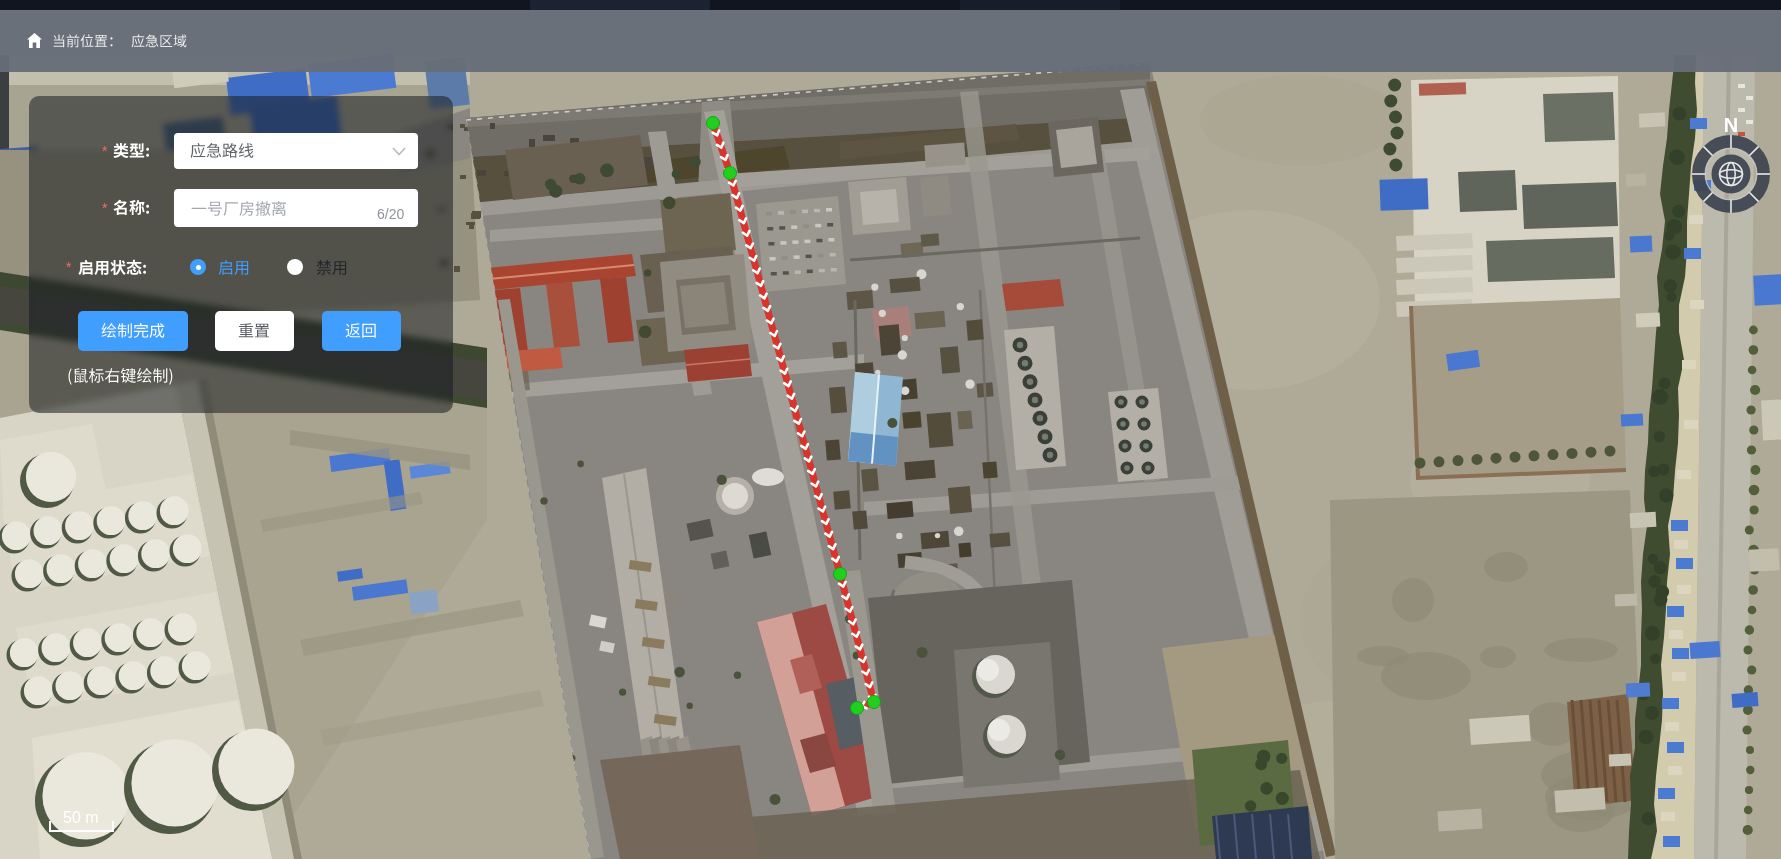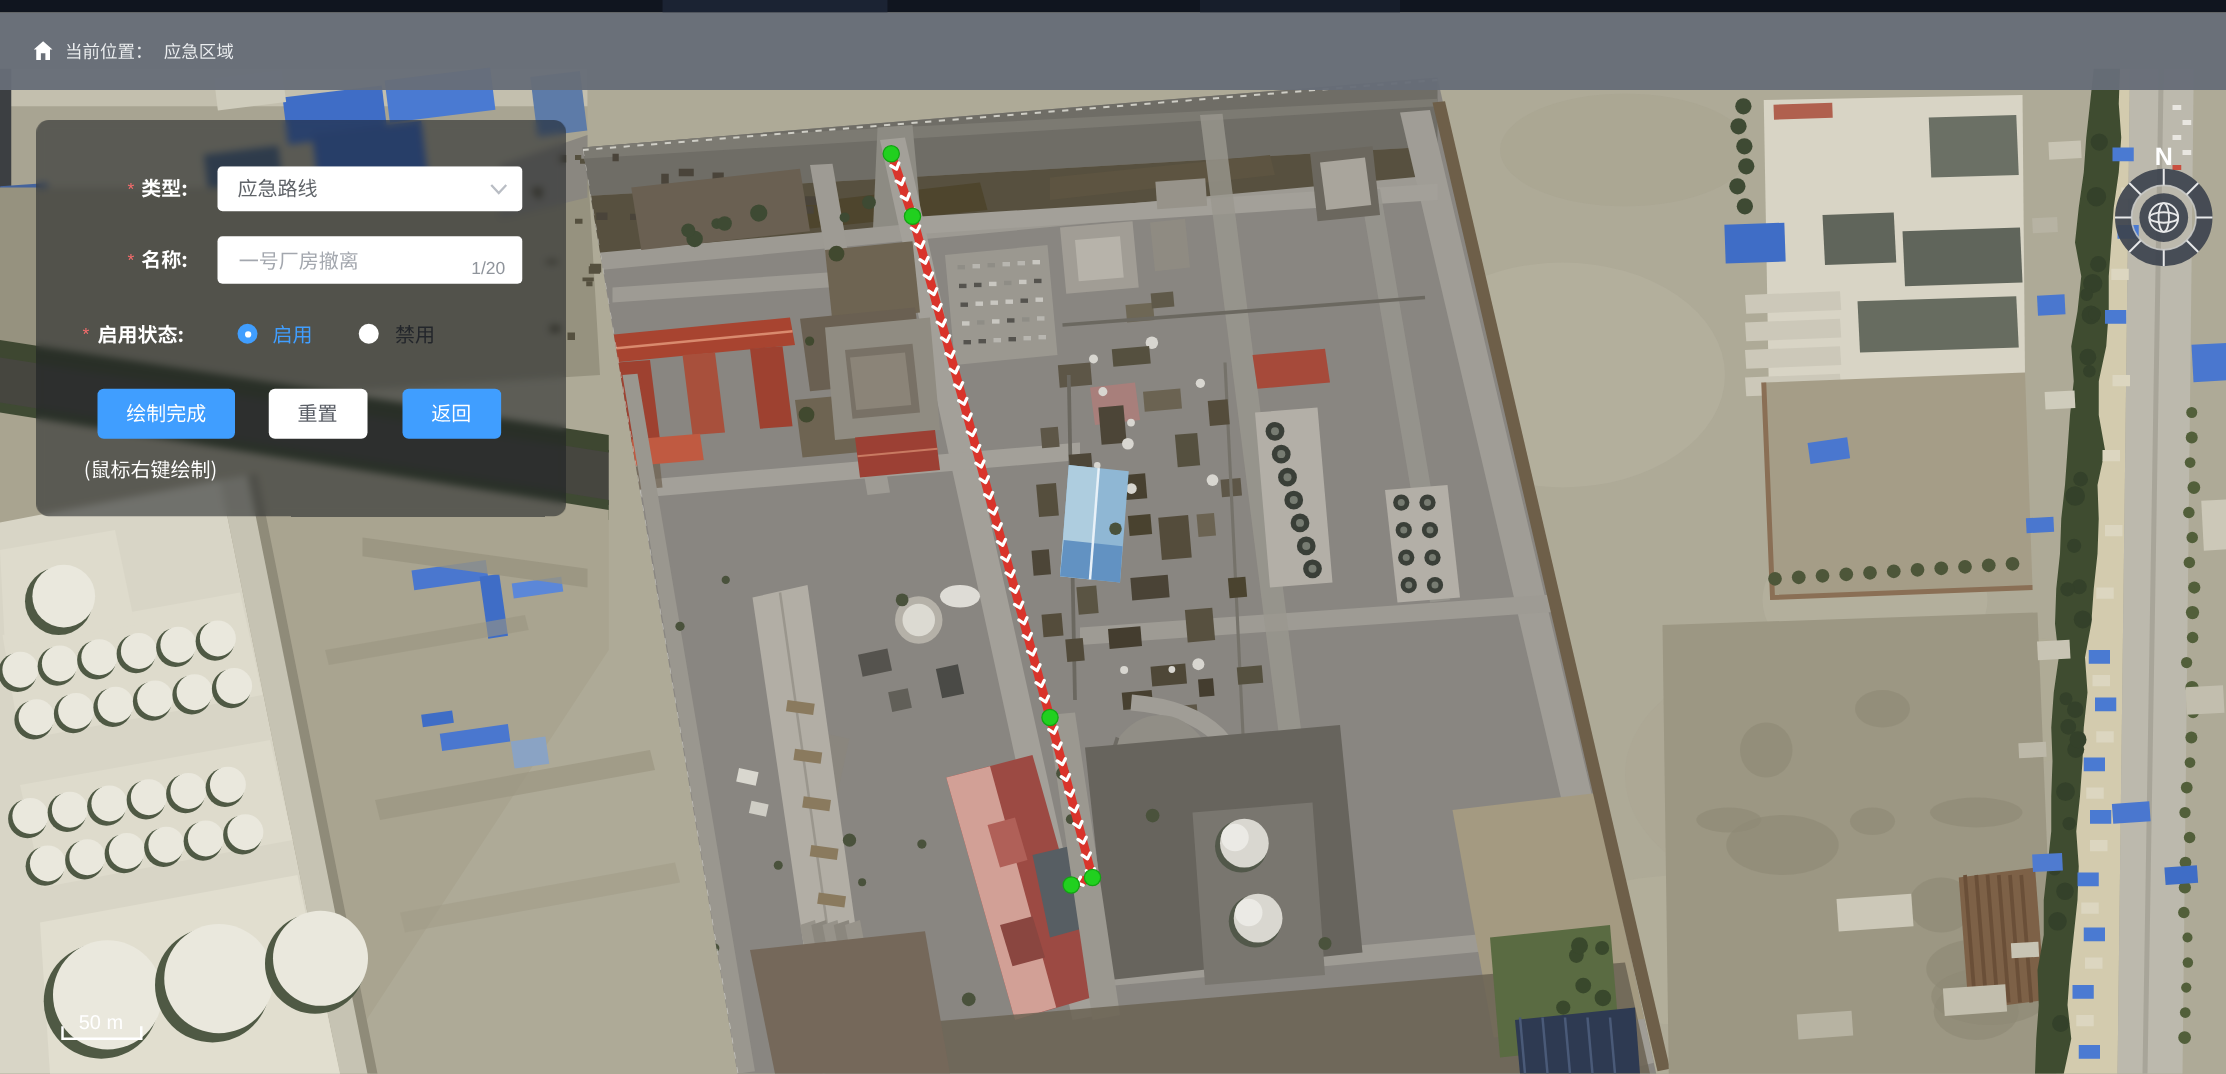--- a/index.html
+++ b/index.html
@@ -572,21 +572,21 @@
 <div class="abs" style="left:174px;top:133px;width:244px;height:36px;background:#fff;border-radius:4px"></div>
 
 <svg class="abs" style="left:392px;top:147px" width="14" height="9" viewBox="0 0 14 9">
     <path d="M1 1 L7 7.5 L13 1" fill="none" stroke="#b9bdc4" stroke-width="1.8"></path>
   </svg>
 
 <div class="abs" style="left:102px;top:200px;color:#f56c6c;font-size:14px">*</div>
 
 <div class="abs" style="left:174px;top:189px;width:244px;height:38px;background:#fff;border-radius:4px"></div>
 
-<div class="abs" style="left:377px;top:206px;color:#8f949b;font-size:14px">1/20</div>
+<div class="abs" style="left:377px;top:206px;color:#8f949b;font-size:14px">6/20</div>
 
 <div class="abs" style="left:66px;top:259px;color:#f56c6c;font-size:14px">*</div>
 
 <div class="abs" style="left:190px;top:259px;width:16px;height:16px;border-radius:50%;background:#409eff"></div>
 <div class="abs" style="left:195.5px;top:264.5px;width:5px;height:5px;border-radius:50%;background:#fff"></div>
 
 <div class="abs" style="left:287px;top:259px;width:16px;height:16px;border-radius:50%;background:#fff"></div>
 
 <div class="abs" style="left:78px;top:311px;width:110px;height:40px;background:#409eff;border-radius:5px"></div>
 

